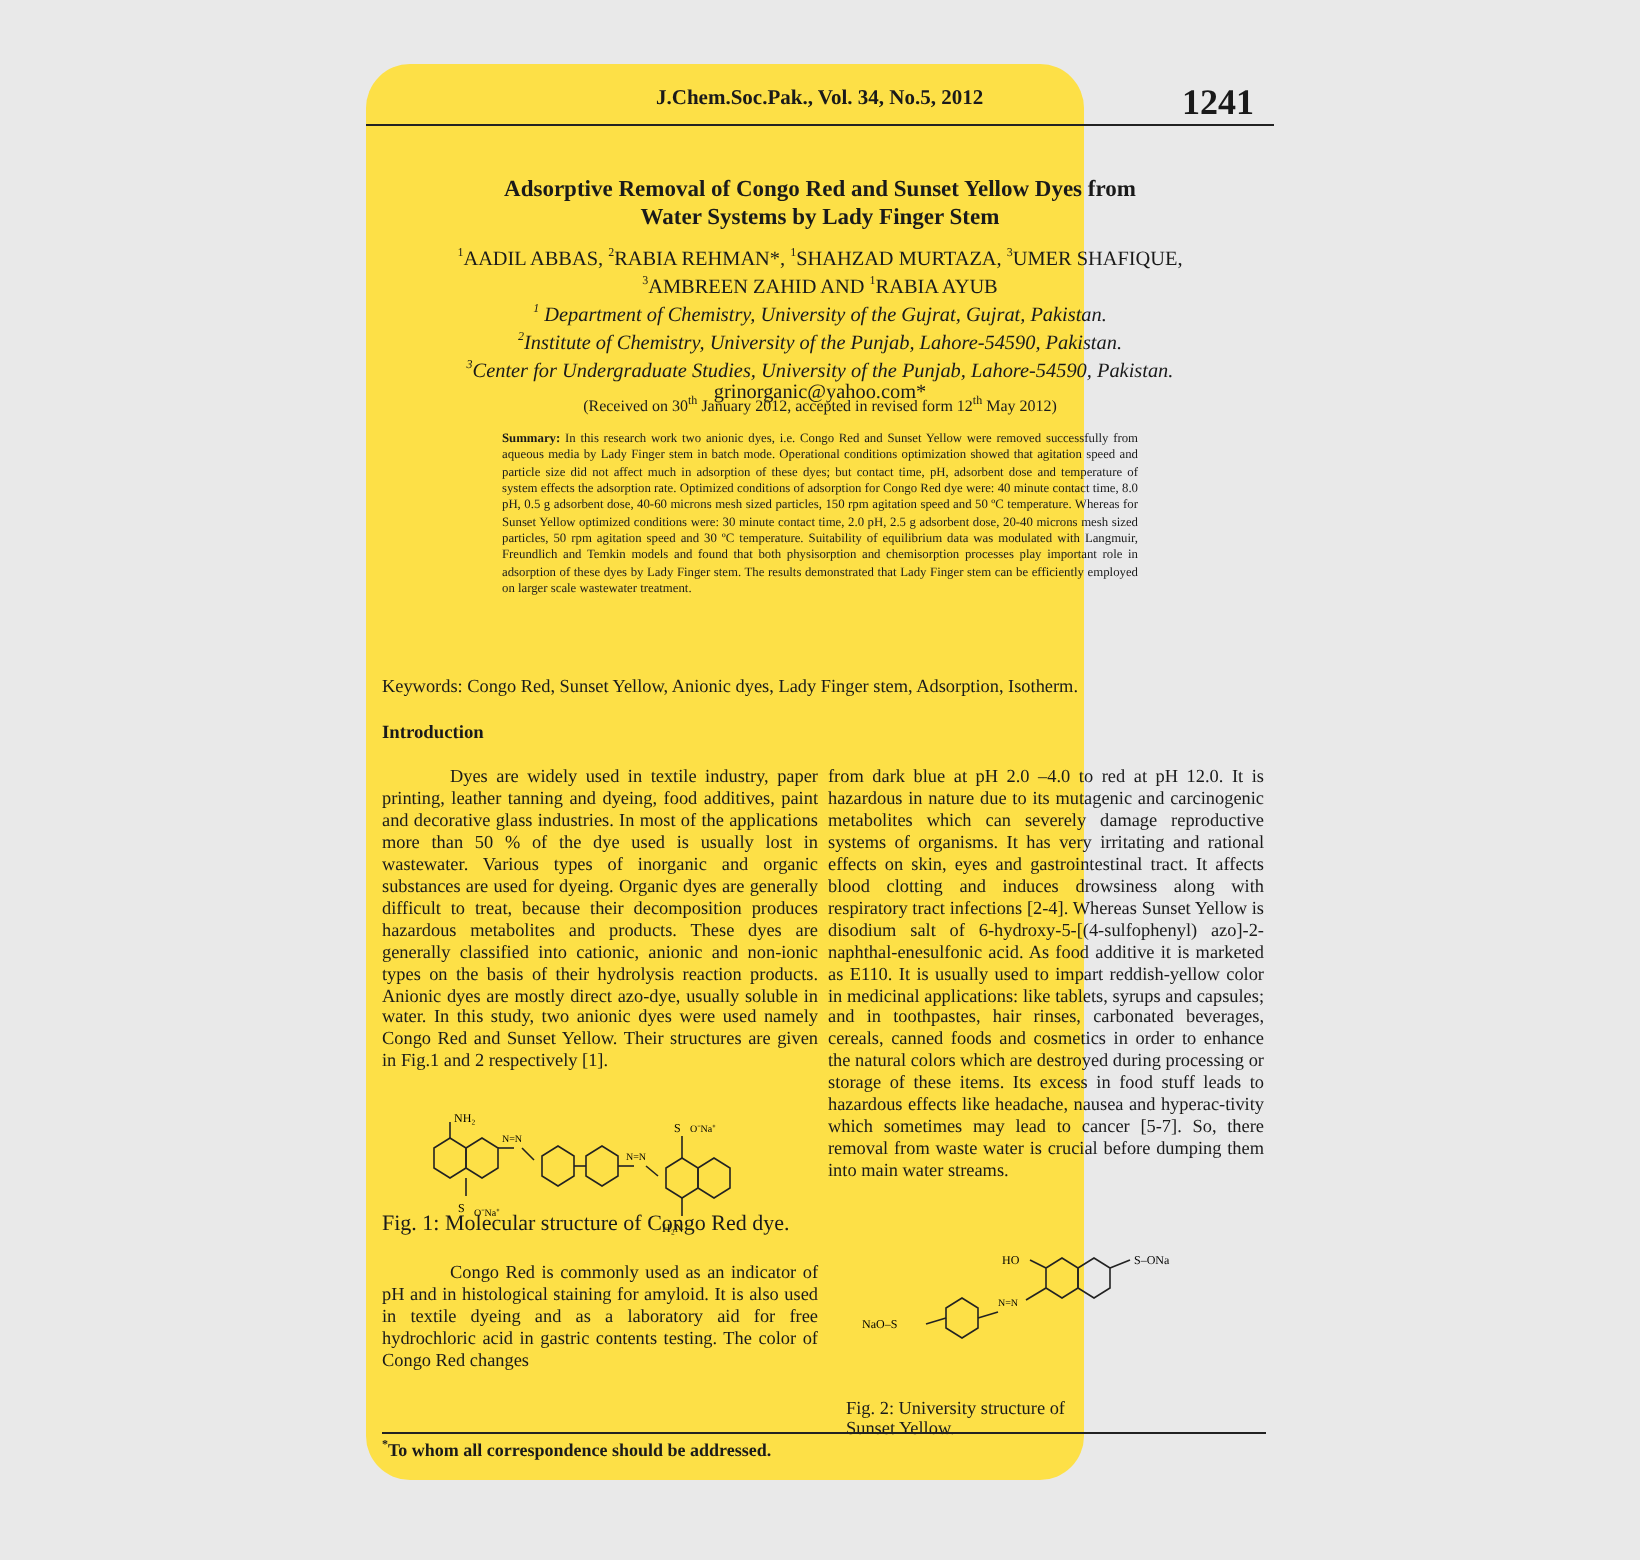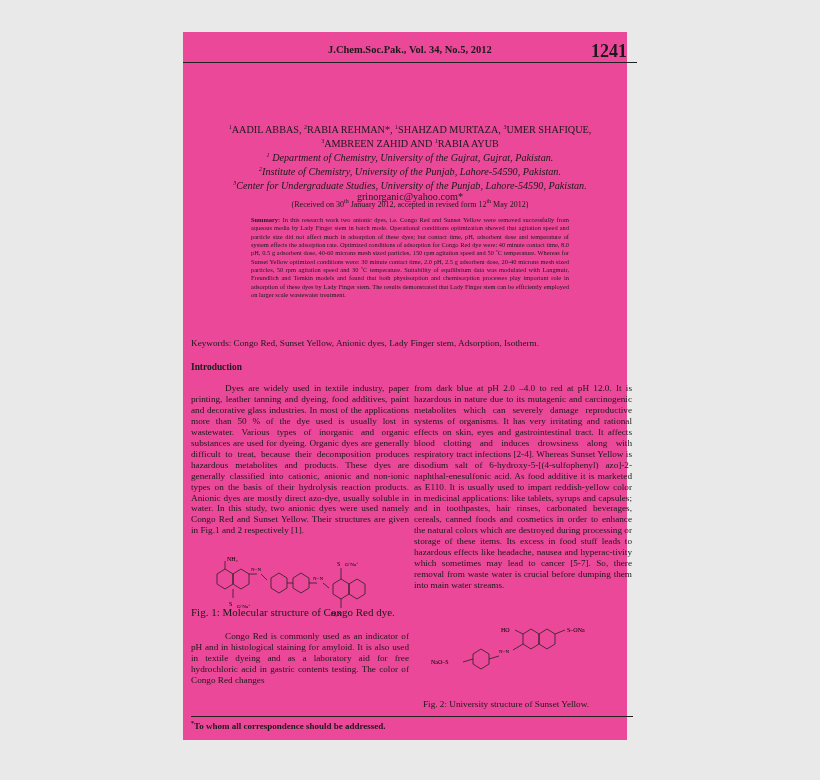--- a/index.html
+++ b/index.html
@@ -1,18 +1,18 @@
 <!DOCTYPE html>
 <html><head>
   <meta charset="utf-8">
   <style>
     html, body { margin:0; padding:0; }
     body { width:820px; height:780px; background:#e9e9e9; position:relative; overflow:hidden;
       font-family:"Liberation Serif", serif; color:#1a1a1a; }
-    .page { position:absolute; left:183px; top:32px; width:444px; height:708px; background:#ec4899; }
+    .page { position:absolute; left:183px; top:32px; width:359px; height:708px; background:#fde047;border-radius:22px; }
     .hdr { position:absolute; left:0; top:8px; width:454px; height:22px; border-bottom:1px solid #222; }
     .hdr .journal { position:absolute; left:145px; top:4px; font-size:10.5px; font-weight:bold; }
     .hdr .pg { position:absolute; right:10px; top:1px; font-size:18px; font-weight:bold; }
     .title { position:absolute; left:0; top:56px; width:454px; text-align:center; font-weight:bold; font-size:11.5px; line-height:14px; }
     .authors { position:absolute; left:0; top:90px; width:454px; text-align:center; font-size:10.2px; line-height:11.5px; }
     .authors .aff { font-style:italic; }
     sup { font-size:6px; }
     .received { position:absolute; left:0; top:166px; width:454px; text-align:center; font-size:8px; }
     .summary { position:absolute; left:68px; top:184px; width:318px; font-size:6.4px; line-height:8.35px; text-align:justify; }
     .summary b { font-weight:bold; }
@@ -35,20 +35,24 @@
 </head>
 <body>
 
 <div class="page">
 
   <div class="hdr">
     <span class="journal">J.Chem.Soc.Pak., Vol. 34, No.5, 2012</span>
     <span class="pg">1241</span>
   </div>
 
+  <div class="title">
+    <div>Adsorptive Removal of Congo Red and Sunset Yellow Dyes from</div>
+    <div>Water Systems by Lady Finger Stem</div>
+  </div>
 
   <div class="authors">
     <div>
       <sup>1</sup><span>AADIL ABBAS, </span><sup>2</sup><span>RABIA REHMAN*, </span><sup>1</sup><span>SHAHZAD MURTAZA, </span><sup>3</sup><span>UMER SHAFIQUE,</span>
     </div>
     <div>
       <sup>3</sup><span>AMBREEN ZAHID AND </span><sup>1</sup><span>RABIA AYUB</span>
     </div>
     <div class="aff"><sup>1</sup><span> Department of Chemistry, University of the Gujrat, Gujrat, Pakistan.</span></div>
     <div class="aff"><sup>2</sup><span>Institute of Chemistry, University of the Punjab, Lahore-54590, Pakistan.</span></div>

